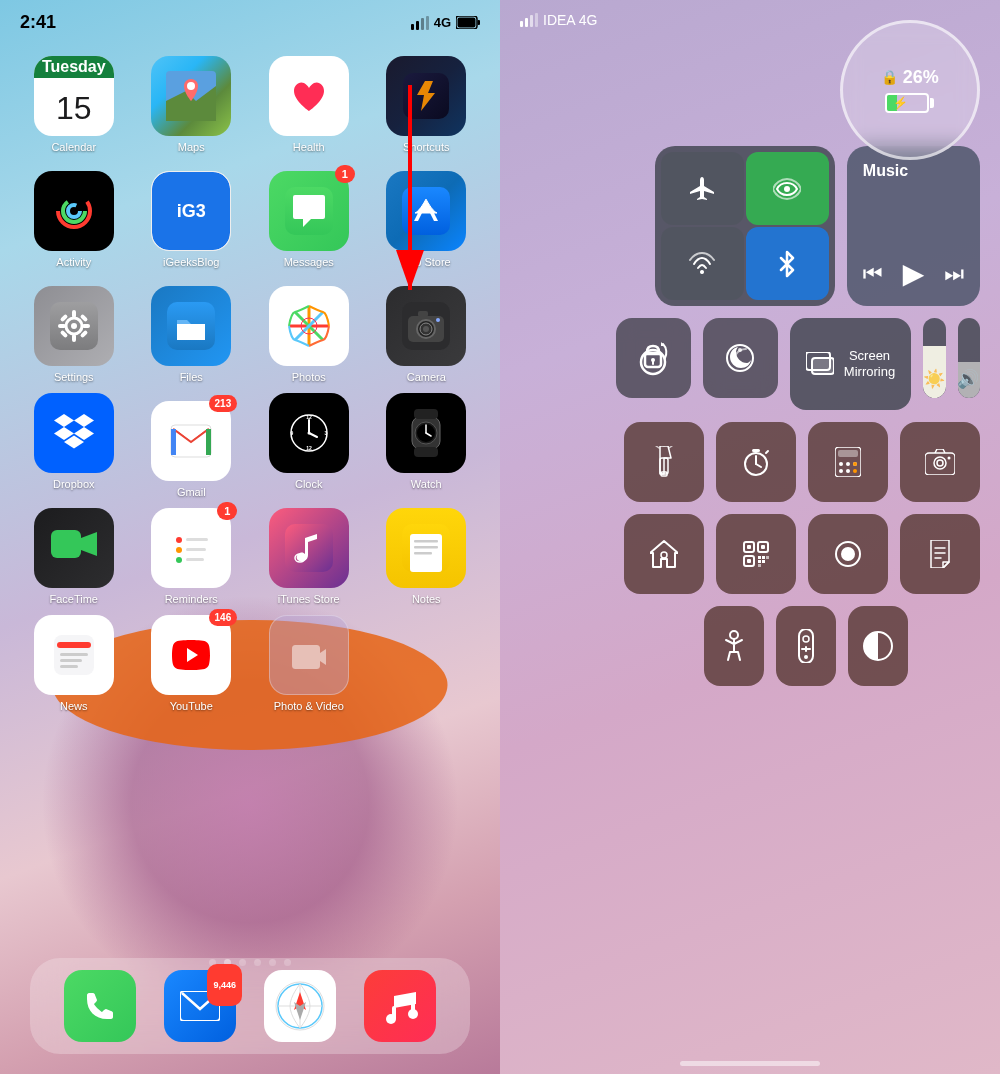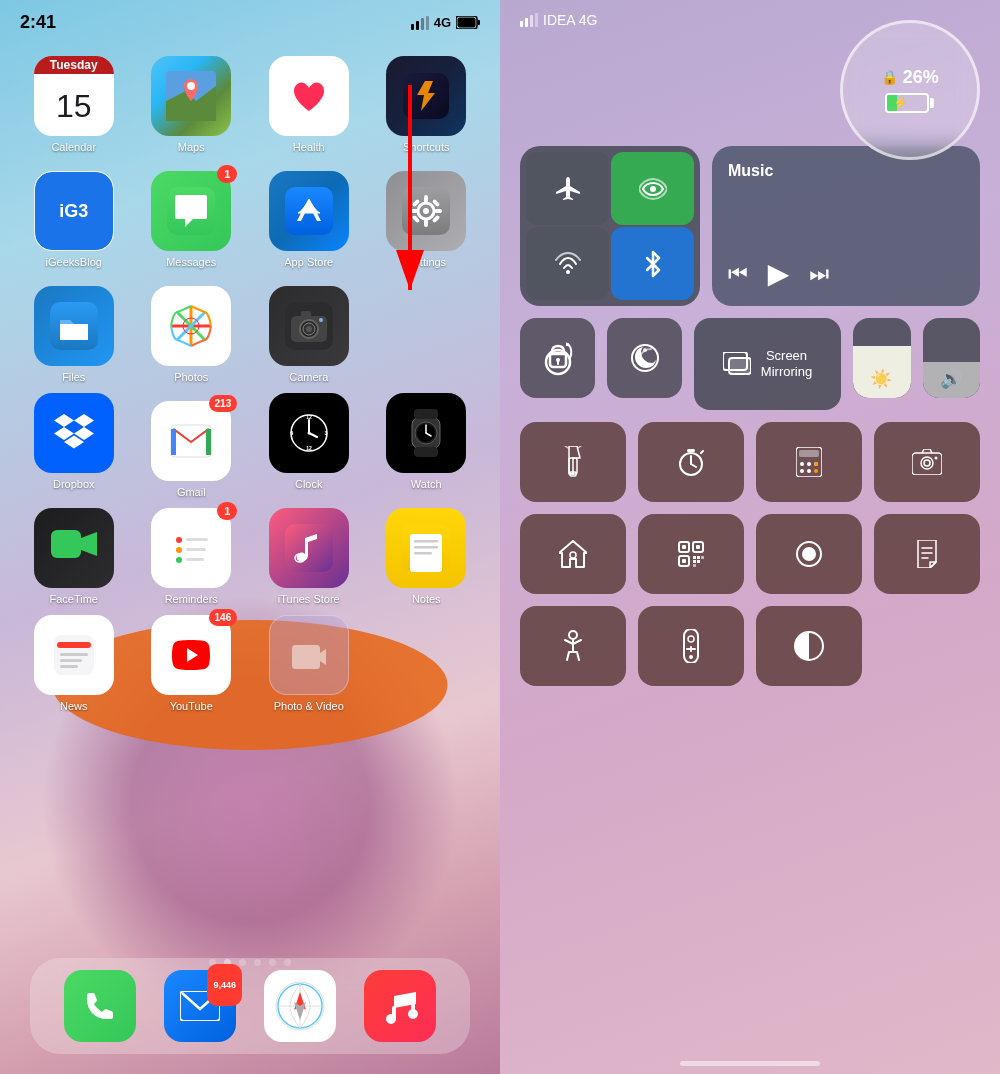--- a/index.html
+++ b/index.html
@@ -300,20 +300,21 @@
 
     
     .cc-container {
       padding: 30px 20px 20px;
       display: flex;
       flex-direction: column;
       gap: 12px;
       position: relative;
       z-index: 5;
       margin-top: 80px;
+      align-items: flex-end;
     }
 
     .cc-row {
       display: flex;
       gap: 12px;
     }
 
     .cc-tile {
       background: rgba(60, 60, 70, 0.75);
       backdrop-filter: blur(10px);
@@ -501,21 +502,21 @@
         <rect x="21.5" y="4" width="2.5" height="5" rx="1" fill="black"></rect>
         <rect x="1.5" y="1.5" width="18" height="10" rx="2" fill="black"></rect>
       </svg>
     </div>
   </div>
 
   <div class="app-grid" style="margin-top:5px;">
 
     <div class="app-icon-wrapper">
       <div class="app-icon icon-calendar" style="display:flex;flex-direction:column;overflow:hidden;">
-        <div class="calendar-header" style="background:#b91c1c;color:white;font-size:12px;font-weight:600;padding:2px 0;text-align:center;">Tuesday</div>
+        <div class="calendar-header" style="background:#15803d;color:white;font-size:16px;font-weight:600;padding:2px 0;text-align:center;">Tuesday</div>
         <div style="flex:1;display:flex;align-items:center;justify-content:center;">
           <span class="calendar-date">15</span>
         </div>
       </div>
       <span class="app-label">Calendar</span>
     </div>
 
     <div class="app-icon-wrapper">
       <div class="app-icon icon-maps">
         <svg width="50" height="50" viewBox="0 0 50 50">
@@ -548,20 +549,31 @@
             </linearGradient>
           </defs>
           <rect width="46" height="46" rx="10" fill="url(#scg)"></rect>
           <path d="M22 8 L14 22 L21 22 L18 38 L32 20 L25 20 L30 8Z" fill="#ff9500" opacity="0.9"></path>
           <path d="M22 8 L14 22 L21 22 L18 38 L32 20 L25 20 L30 8Z" fill="url(#arrow_grad)" opacity="0.9"></path>
         </svg>
       </div>
       <span class="app-label">Shortcuts</span>
     </div>
 
+    <div class="app-icon-wrapper">
+      <div class="app-icon" style="background:black;border-radius:18px;display:flex;align-items:center;justify-content:center;">
+        <svg width="46" height="46" viewBox="0 0 46 46">
+          <rect width="46" height="46" rx="10" fill="black"></rect>
+          <circle cx="23" cy="23" r="16" fill="none" stroke="#ff3b30" stroke-width="4" stroke-dasharray="60 40" stroke-dashoffset="10"></circle>
+          <circle cx="23" cy="23" r="11" fill="none" stroke="#4cd964" stroke-width="4" stroke-dasharray="50 30" stroke-dashoffset="5"></circle>
+          <circle cx="23" cy="23" r="6" fill="none" stroke="#5ac8fa" stroke-width="4" stroke-dasharray="30 20"></circle>
+        </svg>
+      </div>
+      <span class="app-label">Activity</span>
+    </div>
 
     <div class="app-icon-wrapper">
       <div class="app-icon" style="background:white;border-radius:18px;border:1px solid #eee;display:flex;align-items:center;justify-content:center;overflow:hidden;">
         <div style="background:#1a73e8;width:100%;height:100%;border-radius:17px;display:flex;align-items:center;justify-content:center;">
           <span style="color:white;font-size:18px;font-weight:800;">iG3</span>
         </div>
       </div>
       <span class="app-label">iGeeksBlog</span>
     </div>
 

